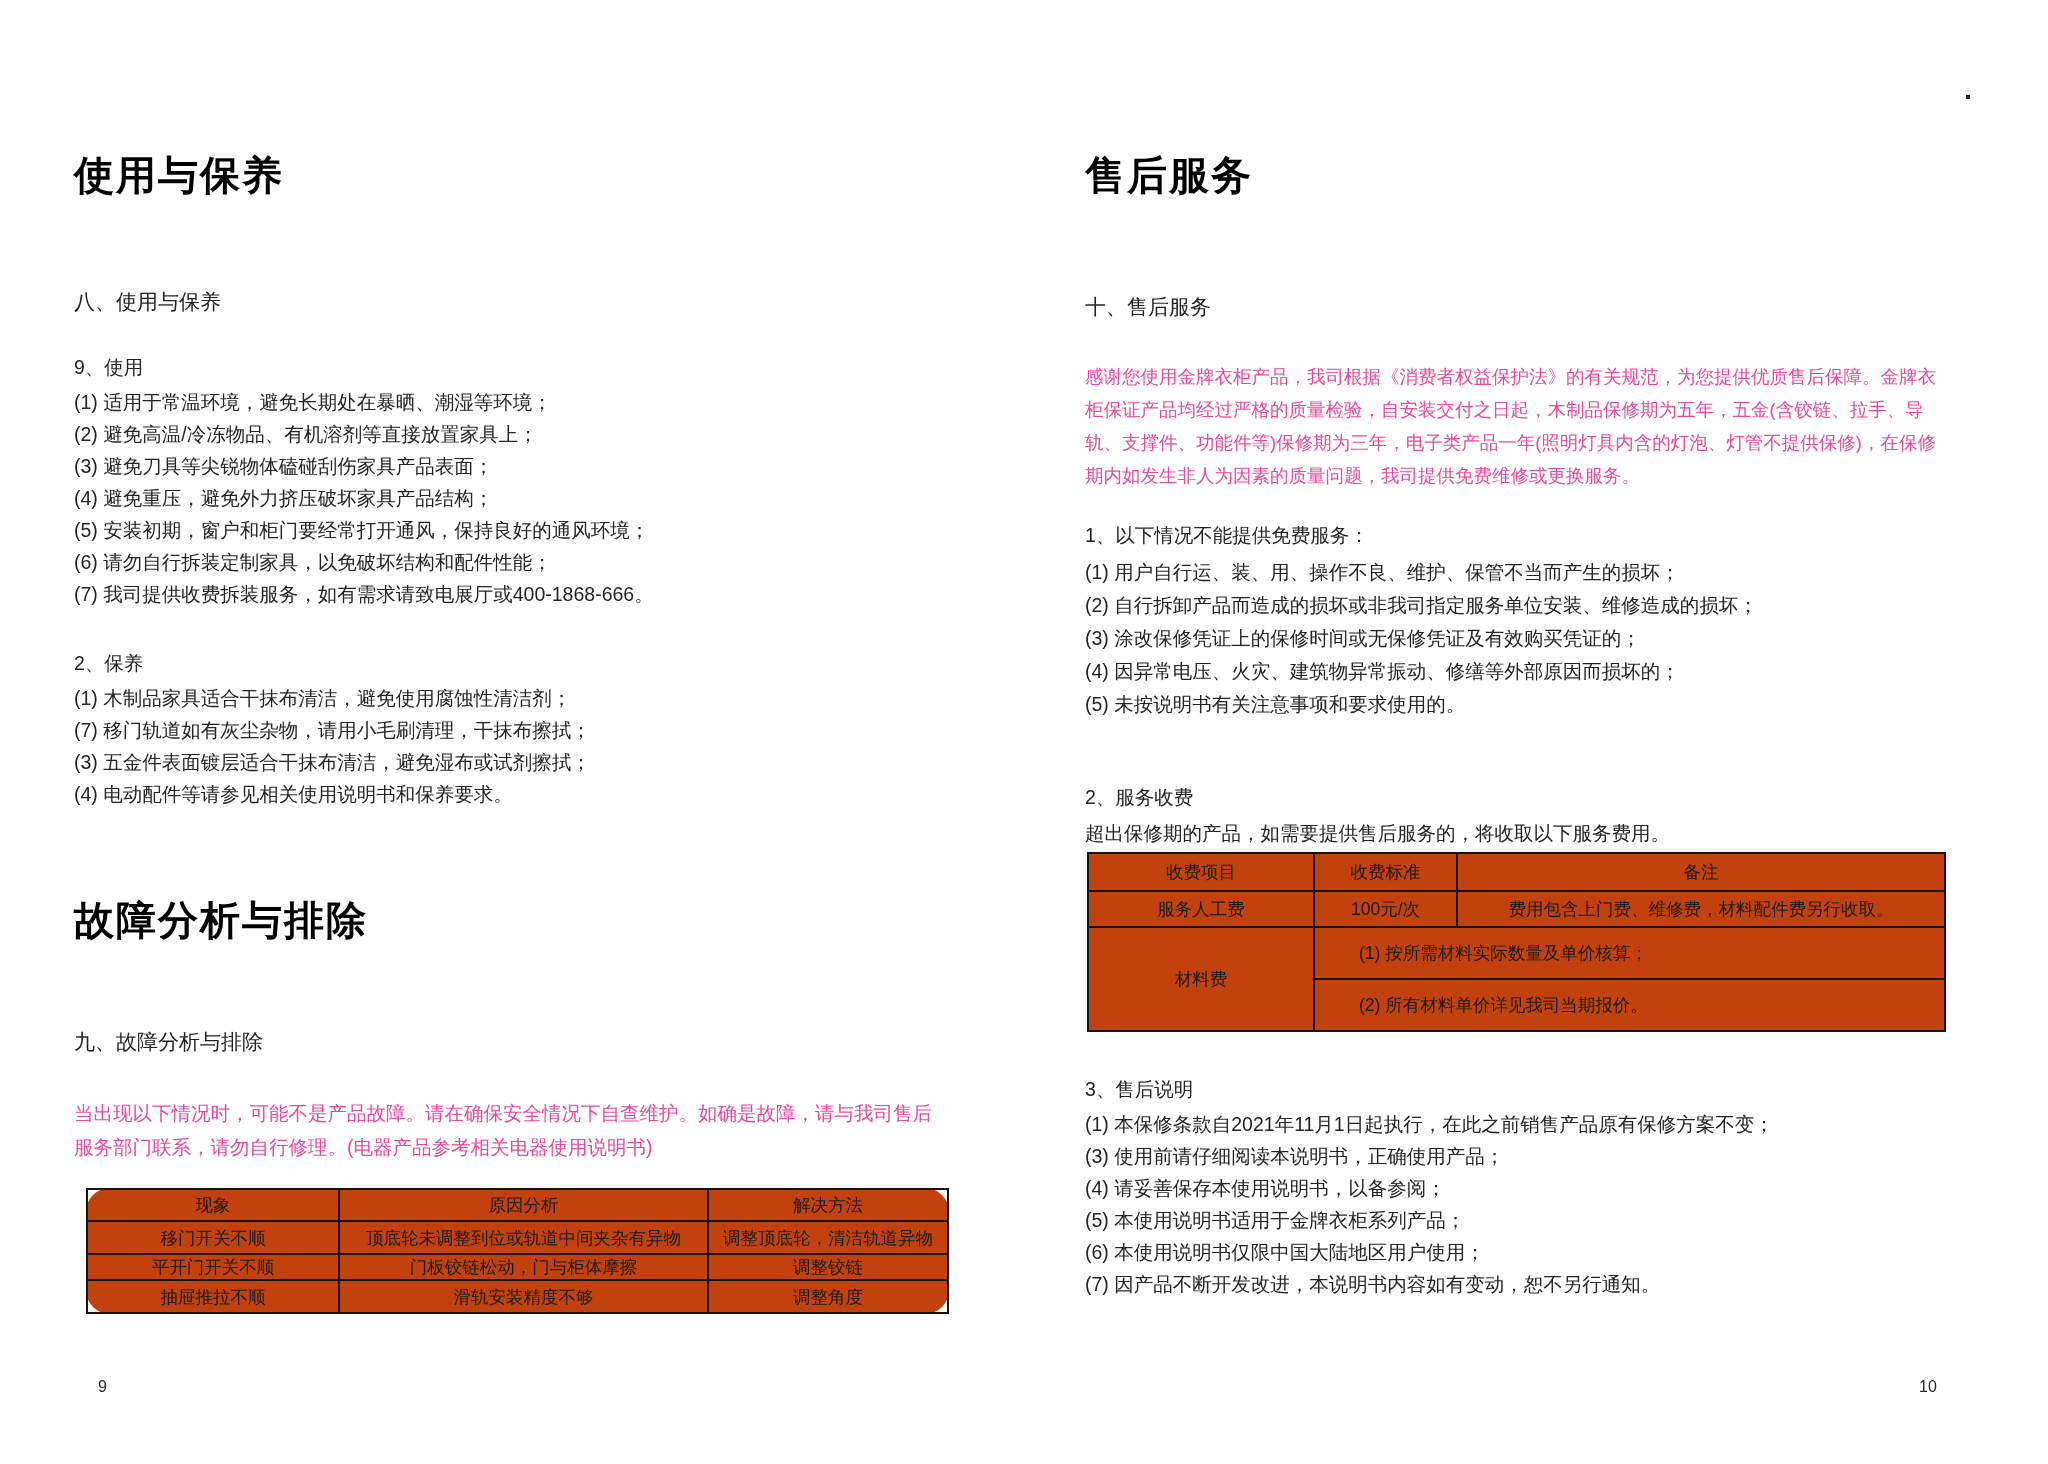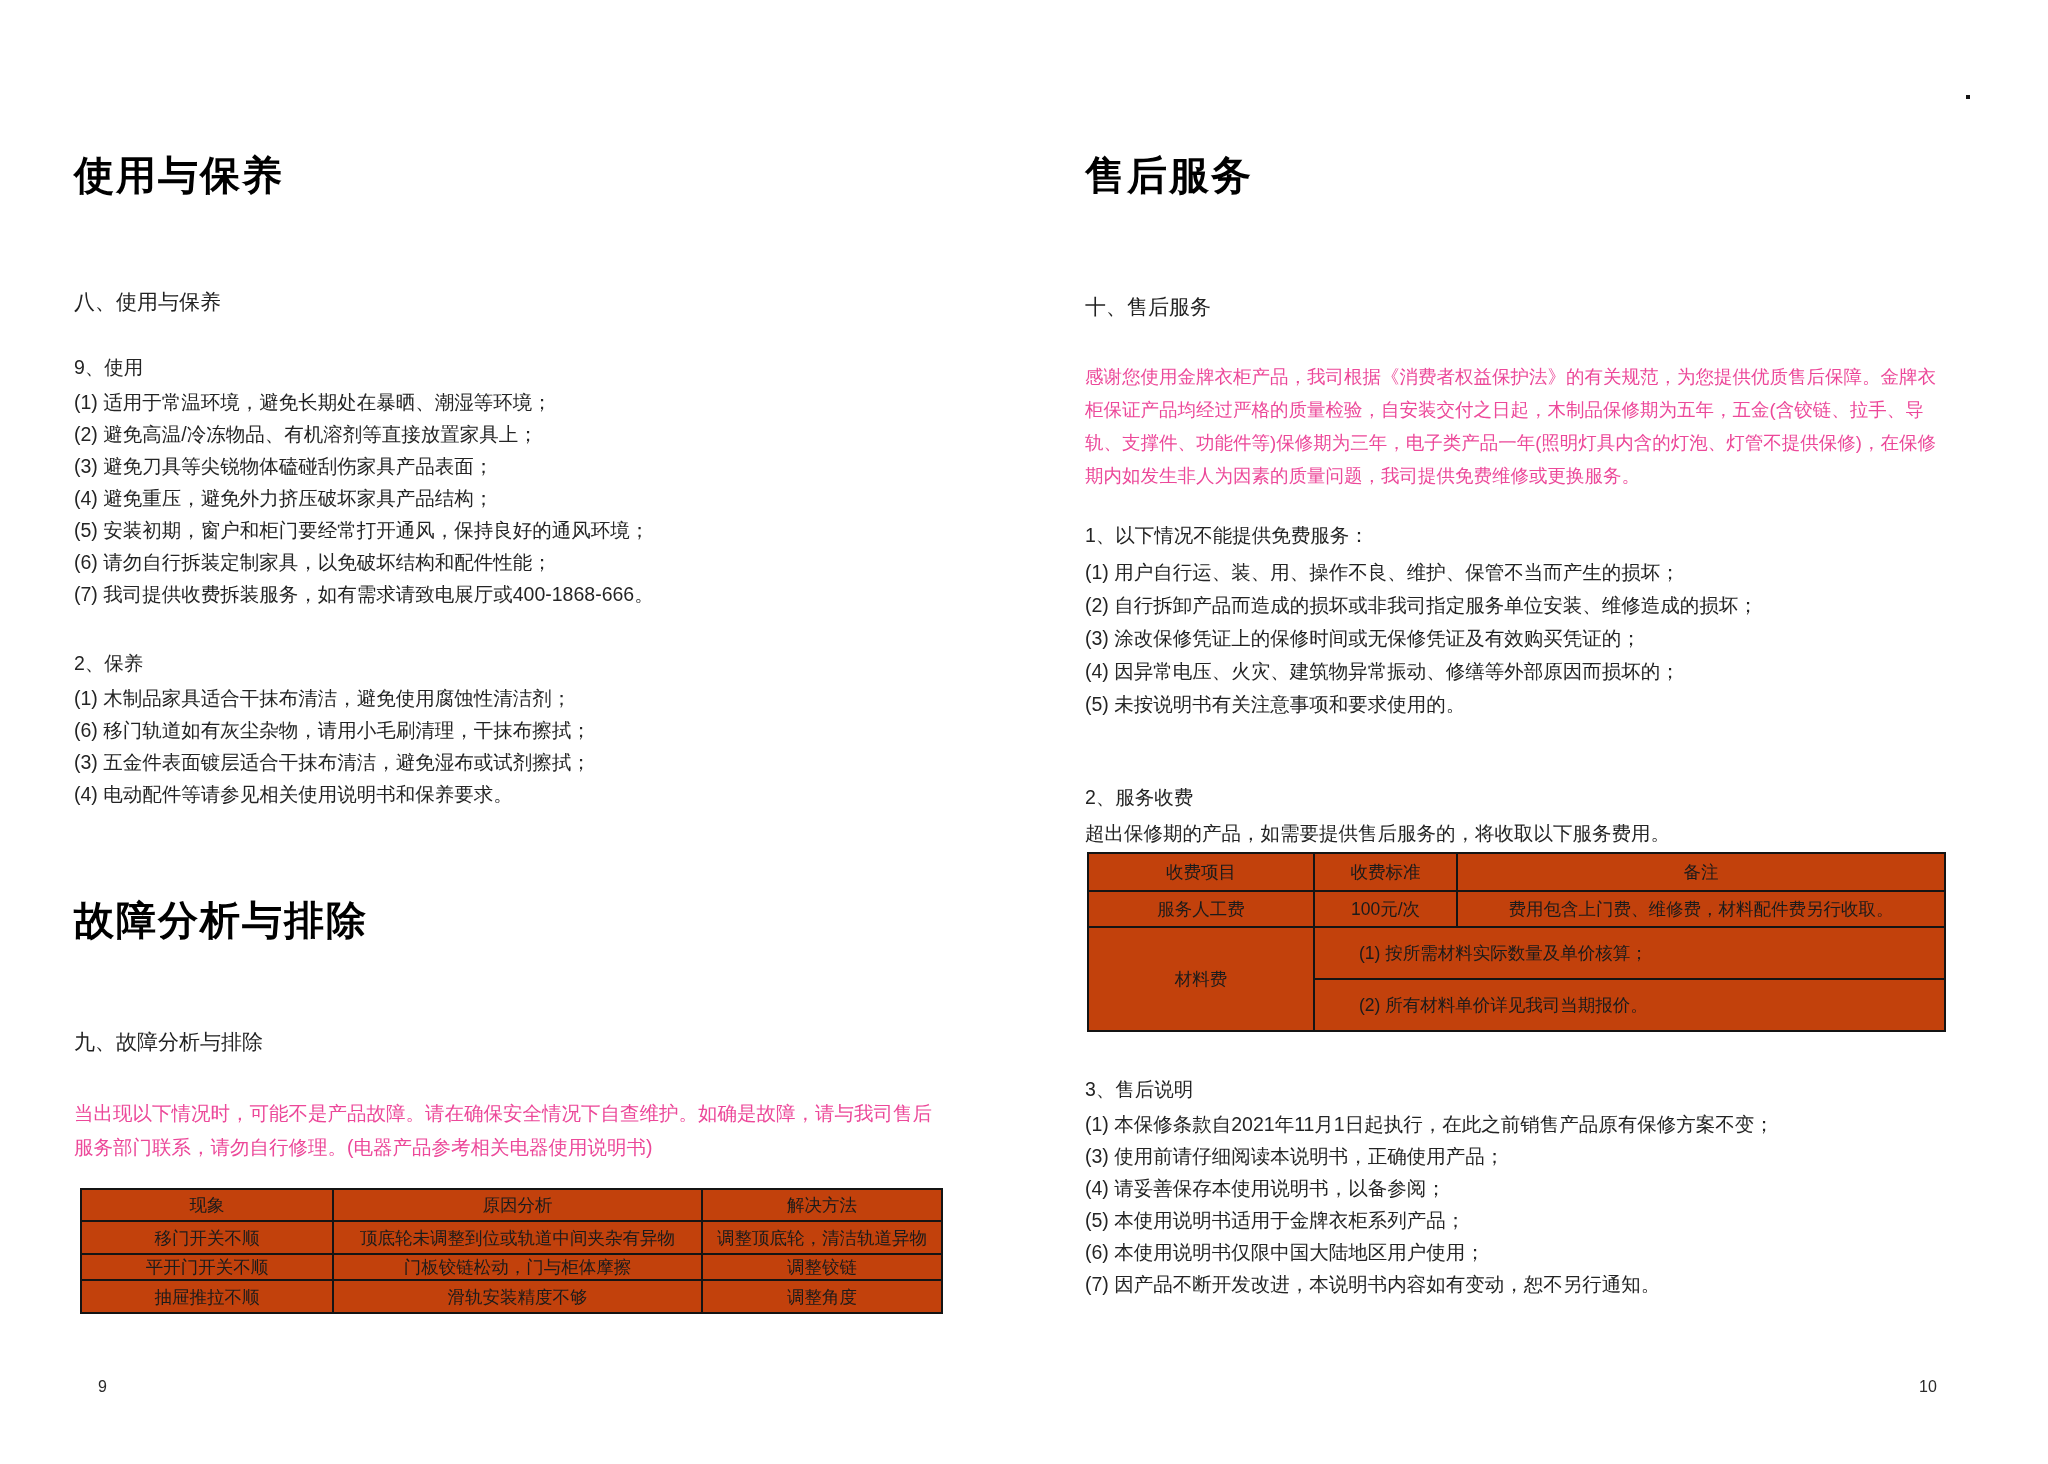--- a/index.html
+++ b/index.html
@@ -46,33 +46,33 @@
     <div>(4) 避免重压，避免外力挤压破坏家具产品结构；</div>
     <div>(5) 安装初期，窗户和柜门要经常打开通风，保持良好的通风环境；</div>
     <div>(6) 请勿自行拆装定制家具，以免破坏结构和配件性能；</div>
     <div>(7) 我司提供收费拆装服务，如有需求请致电展厅或400-1868-666。</div>
   </div>
 
   <div class="abs sub" style="left:0;top:650px;">2、保养</div>
 
   <div class="abs list" style="left:0;top:682px;">
     <div>(1) 木制品家具适合干抹布清洁，避免使用腐蚀性清洁剂；</div>
-    <div>(6) 移门轨道如有灰尘杂物，请用小毛刷清理，干抹布擦拭；</div>
+    <div>(7) 移门轨道如有灰尘杂物，请用小毛刷清理，干抹布擦拭；</div>
     <div>(3) 五金件表面镀层适合干抹布清洁，避免湿布或试剂擦拭；</div>
     <div>(4) 电动配件等请参见相关使用说明书和保养要求。</div>
   </div>
 
   <div class="abs h1" style="left:0;top:893px;">故障分析与排除</div>
 
   <div class="abs sec" style="left:0;top:1028px;">九、故障分析与排除</div>
 
   <div class="abs para" style="left:0;top:1096px;width:890px;">当出现以下情况时，可能不是产品故障。请在确保安全情况下自查维护。如确是故障，请与我司售后
 服务部门联系，请勿自行修理。(电器产品参考相关电器使用说明书)</div>
 
-  <table style="left:6px;top:1188px;width:861px;">
+  <table style="left:12px;top:1188px;width:861px;border-radius:24px;">
     <colgroup>
         <col style="width:252px">
         <col style="width:369px">
         <col style="width:240px">
       </colgroup>
     <thead>
       <tr style="height:32px;">
         <th>现象</th>
         <th>原因分析</th>
         <th>解决方法</th>

